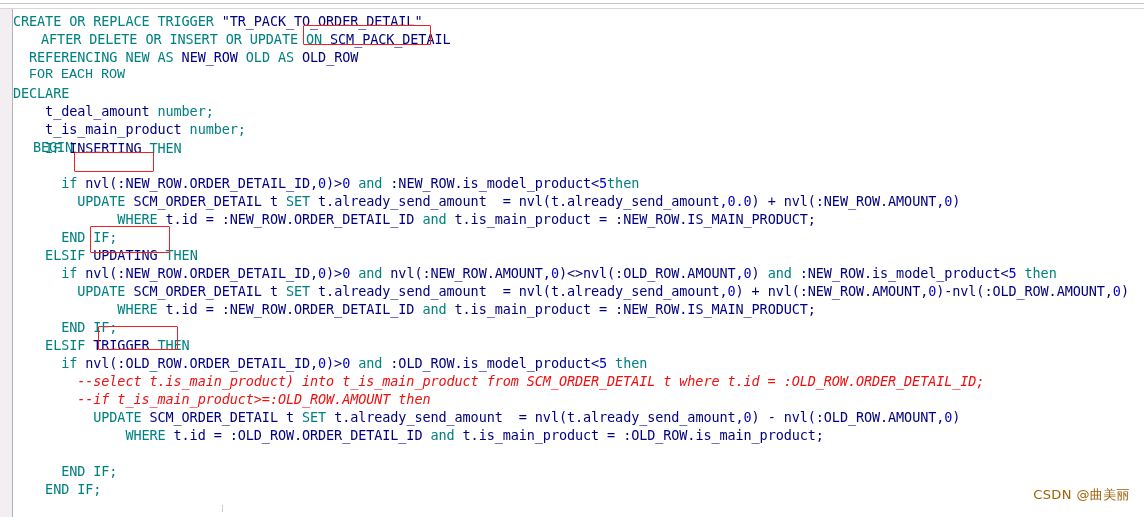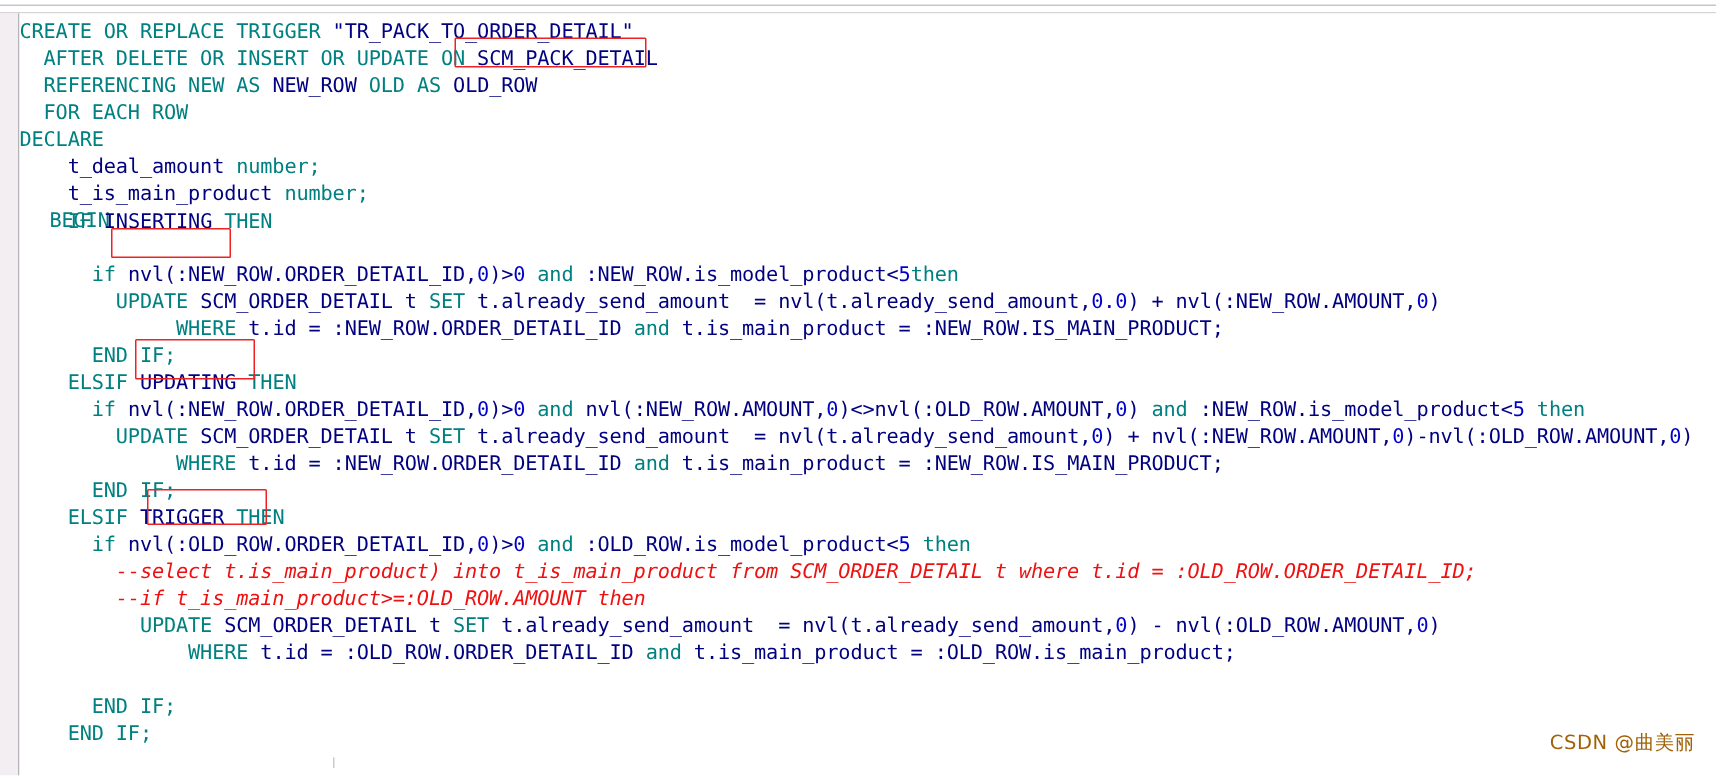--- a/index.html
+++ b/index.html
@@ -114,23 +114,23 @@
 <div id="editor">
 
   <div class="top-rule-a"></div>
   <div class="top-rule-b"></div>
 
   <div class="gutter"></div>
   <div class="gutter-border"></div>
 
   <div class="code" id="code-surface">
       <div class="line" style="top: 3px;"><span class="kw">CREATE OR REPLACE TRIGGER </span><span class="id">"TR_PACK_TO_ORDER_DETAIL"</span></div>
-      <div class="line" style="top: 21px;"><span class="kw">  AFTER DELETE OR INSERT OR UPDATE ON </span><span class="id">SCM_PACK_DETAIL</span></div>
+      <div class="line" style="top: 21px; margin-left: 12px;"><span class="kw">  AFTER DELETE OR INSERT OR UPDATE ON </span><span class="id">SCM_PACK_DETAIL</span></div>
       <div class="line" style="top: 39px;"><span class="kw">  REFERENCING </span><span class="kw">NEW </span><span class="kw">AS </span><span class="id">NEW_ROW </span><span class="kw">OLD </span><span class="kw">AS </span><span class="id">OLD_ROW</span></div>
-      <div class="line" style="top: 57px;"><span class="kw">  FOR EACH ROW</span></div>
+      <div class="line" style="top: 57px; font-family: Liberation Mono, monospace;"><span class="kw">  FOR EACH ROW</span></div>
       <div class="line" style="top: 75px;"><span class="kw">DECLARE</span></div>
       <div class="line" style="top: 93px;"><span class="id">    t_deal_amount </span><span class="kw">number;</span></div>
       <div class="line" style="top: 111px;"><span class="id">    t_is_main_product </span><span class="kw">number;</span></div>
       <div class="line" style="top: 129px; margin-left: 20px;"><span class="kw">BEGIN</span></div>
       <div class="line" style="top: 130px;"><span class="kw">    IF </span><span class="id">INSERTING</span><span class="kw"> THEN</span></div>
       <div class="line" style="top: 165px;"><span class="kw">      if </span><span class="id">nvl(:NEW_ROW.ORDER_DETAIL_ID,</span><span class="num">0</span><span class="id">)&gt;</span><span class="num">0</span><span class="kw"> and </span><span class="id">:NEW_ROW.is_model_product&lt;</span><span class="num">5</span><span class="kw">then</span></div>
       <div class="line" style="top: 183px;"><span class="kw">        UPDATE </span><span class="id">SCM_ORDER_DETAIL t </span><span class="kw">SET </span><span class="id">t.already_send_amount  = nvl(t.already_send_amount,</span><span class="num">0.0</span><span class="id">) + nvl(:NEW_ROW.AMOUNT,</span><span class="num">0</span><span class="id">)</span></div>
       <div class="line" style="top: 201px;"><span class="kw">             WHERE </span><span class="id">t.id = :NEW_ROW.ORDER_DETAIL_ID </span><span class="kw">and </span><span class="id">t.is_main_product = :NEW_ROW.IS_MAIN_PRODUCT;</span></div>
       <div class="line" style="top: 219px;"><span class="kw">      END IF;</span></div>
       <div class="line" style="top: 237px;"><span class="kw">    ELSIF </span><span class="id">UPDATING</span><span class="kw"> THEN</span></div>

